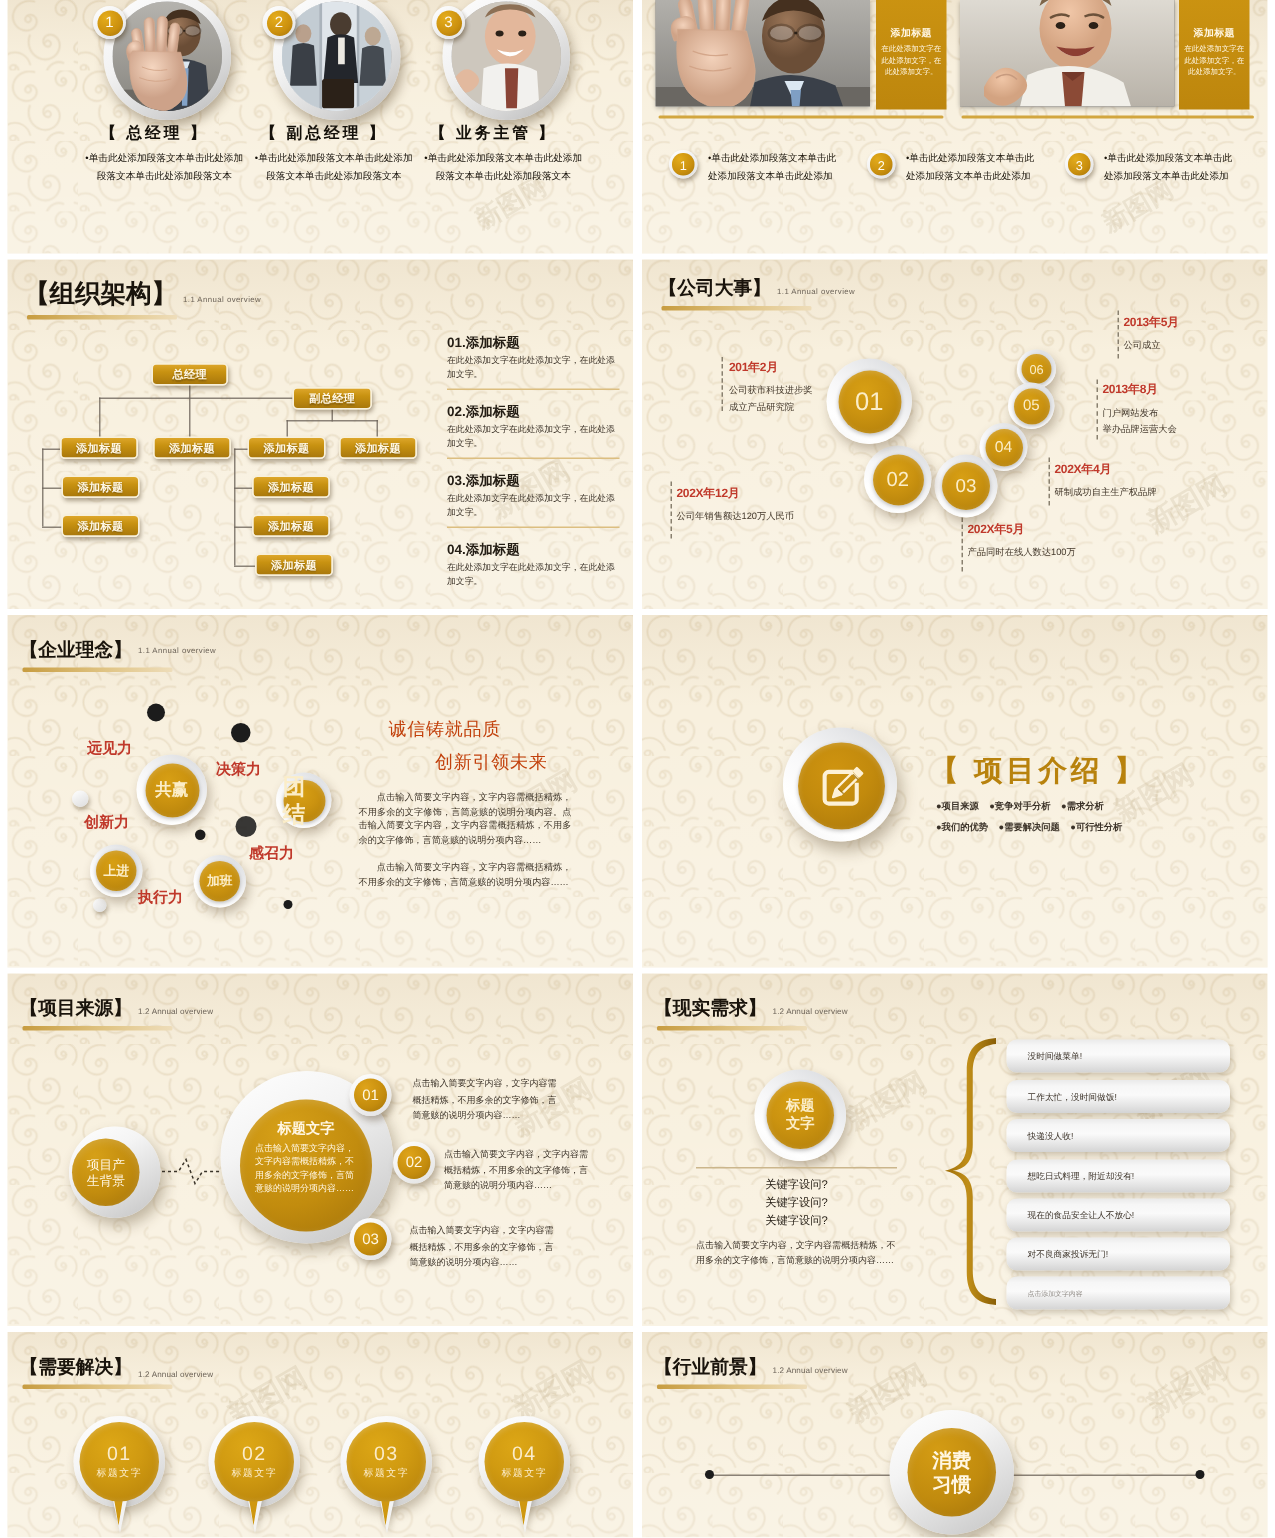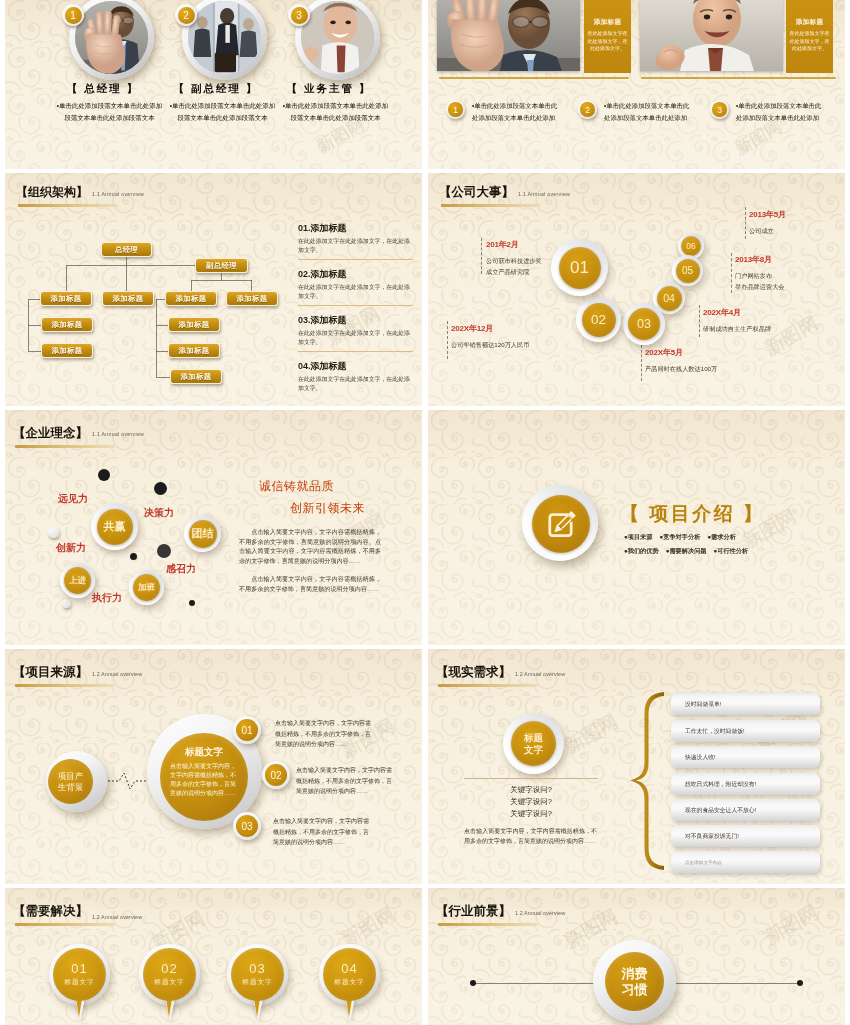--- a/index.html
+++ b/index.html
@@ -417,21 +417,21 @@
   <div class="wm" style="left:305px;top:126px;font-size:17px;">新图网</div>
 </div>
 
 <div class="slide s3">
   <svg class="bg" width="417" height="234">
         <rect width="417" height="234" fill="url(#swirl)"></rect>
       </svg>
   <div class="vig"></div>
   <div class="sHead" style="left:11px;top:11px;">
     <div style="display:flex;align-items:baseline;gap:4px;">
-      <div class="ttl" style="font-size:12px;">【组织架构】</div>
+      <div class="ttl" style="font-size:17px;">【组织架构】</div>
       <div class="sub" style="font-size:5.2px;letter-spacing:.3px;">1.1 Annual overview</div>
     </div>
     <div class="rule" style="width:100px;margin-top:3px;margin-left:2px;"></div>
   </div>
 
   <div class="ln" style="left:121px;top:70px;width:1px;height:49px;"></div>
   <div class="ln" style="left:61px;top:92px;width:129px;height:1px;"></div>
   <div class="ln" style="left:61px;top:92px;width:1px;height:27px;"></div>
   <div class="ln" style="left:186px;top:107px;width:61px;height:1px;"></div>
   <div class="ln" style="left:216px;top:100px;width:1px;height:8px;"></div>
@@ -575,21 +575,21 @@
   <div class="dot" style="left:125px;top:143px;width:7px;height:7px;"></div>
   <div class="dot" style="left:152px;top:134px;width:14px;height:14px;opacity:.88;"></div>
   <div class="dot" style="left:184px;top:190px;width:6px;height:6px;"></div>
   <div class="wdot" style="left:43px;top:117px;width:11px;height:11px;"></div>
   <div class="wdot" style="left:57px;top:189px;width:9px;height:9px;"></div>
 
   <div class="disc" style="left:86px;top:93px;width:47px;height:47px;">
     <div class="inner" style="width:36px;height:36px;font-size:11px;font-weight:700;">共赢</div>
   </div>
   <div class="disc" style="left:179px;top:105px;width:37px;height:37px;">
-    <div class="inner" style="width:28px;height:28px;font-size:11px;font-weight:700;">团结</div>
+    <div class="inner" style="width:28px;height:28px;font-size:15px;font-weight:700;">团结</div>
   </div>
   <div class="disc" style="left:55px;top:153px;width:35px;height:35px;">
     <div class="inner" style="width:27px;height:27px;font-size:8.5px;font-weight:700;">上进</div>
   </div>
   <div class="disc" style="left:124px;top:160px;width:35px;height:35px;">
     <div class="inner" style="width:27px;height:27px;font-size:8.5px;font-weight:700;">加班</div>
   </div>
 
   <div class="kw" style="left:53px;top:82px;font-size:10px;">远见力</div>
   <div class="kw" style="left:139px;top:96px;font-size:10px;">决策力</div>

